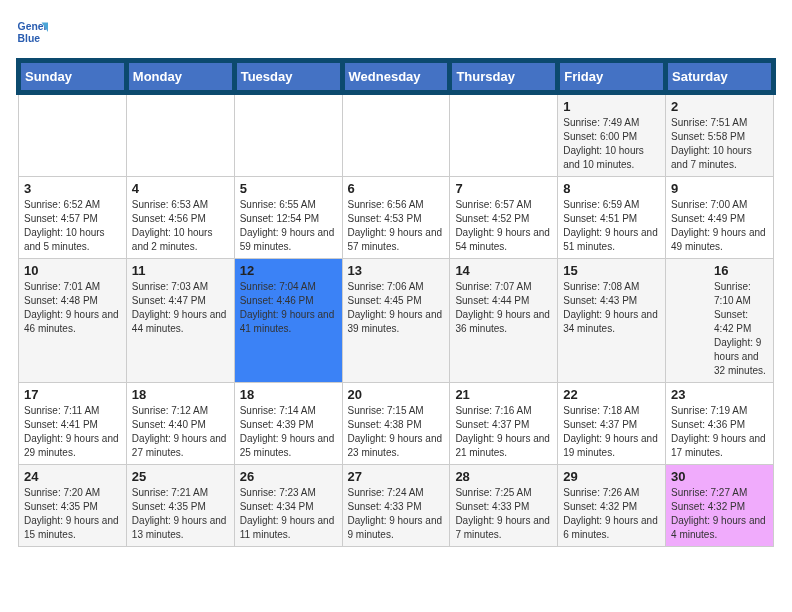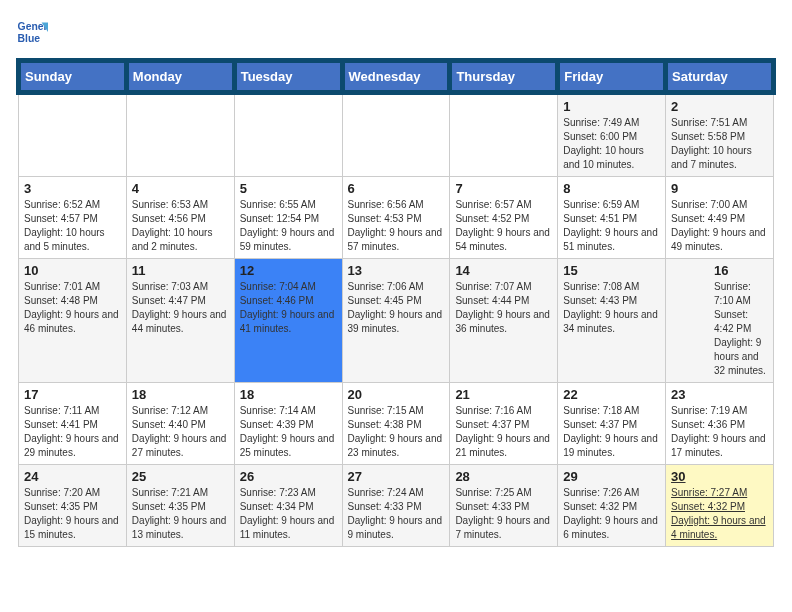--- a/index.html
+++ b/index.html
@@ -296,21 +296,21 @@
           <div class="day-info" style="white-space: pre-line;">Sunrise: 7:25 AM
 Sunset: 4:33 PM
 Daylight: 9 hours and 7 minutes.</div>
         </td>
         <td style="background: rgb(245, 245, 245);">
           <span class="day-number">29</span>
           <div class="day-info" style="white-space: pre-line;">Sunrise: 7:26 AM
 Sunset: 4:32 PM
 Daylight: 9 hours and 6 minutes.</div>
         </td>
-        <td style="background: #fef9c3; text-decoration: underline;">
+        <td style="background: #f0abfc;">
           <span class="day-number">30</span>
           <div class="day-info" style="white-space: pre-line;">Sunrise: 7:27 AM
 Sunset: 4:32 PM
 Daylight: 9 hours and 4 minutes.</div>
         </td>
       </tr>
     </tbody>
 </table>
 
 </body></html>

